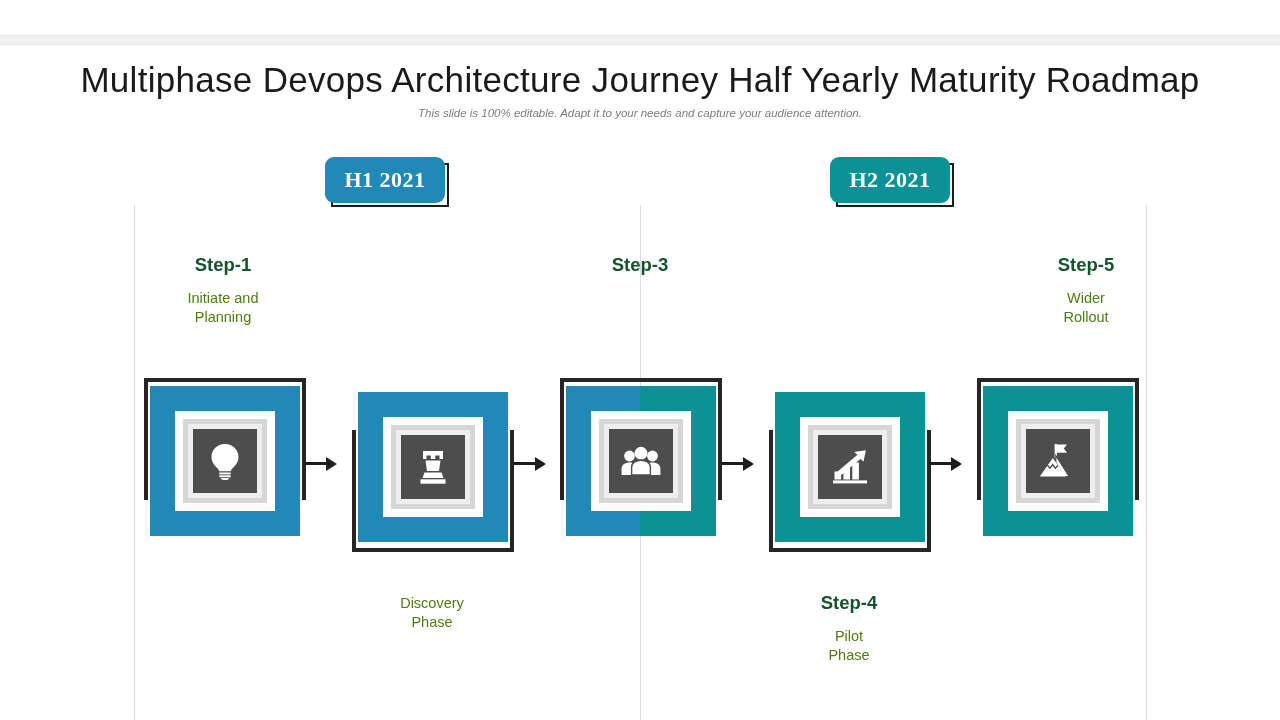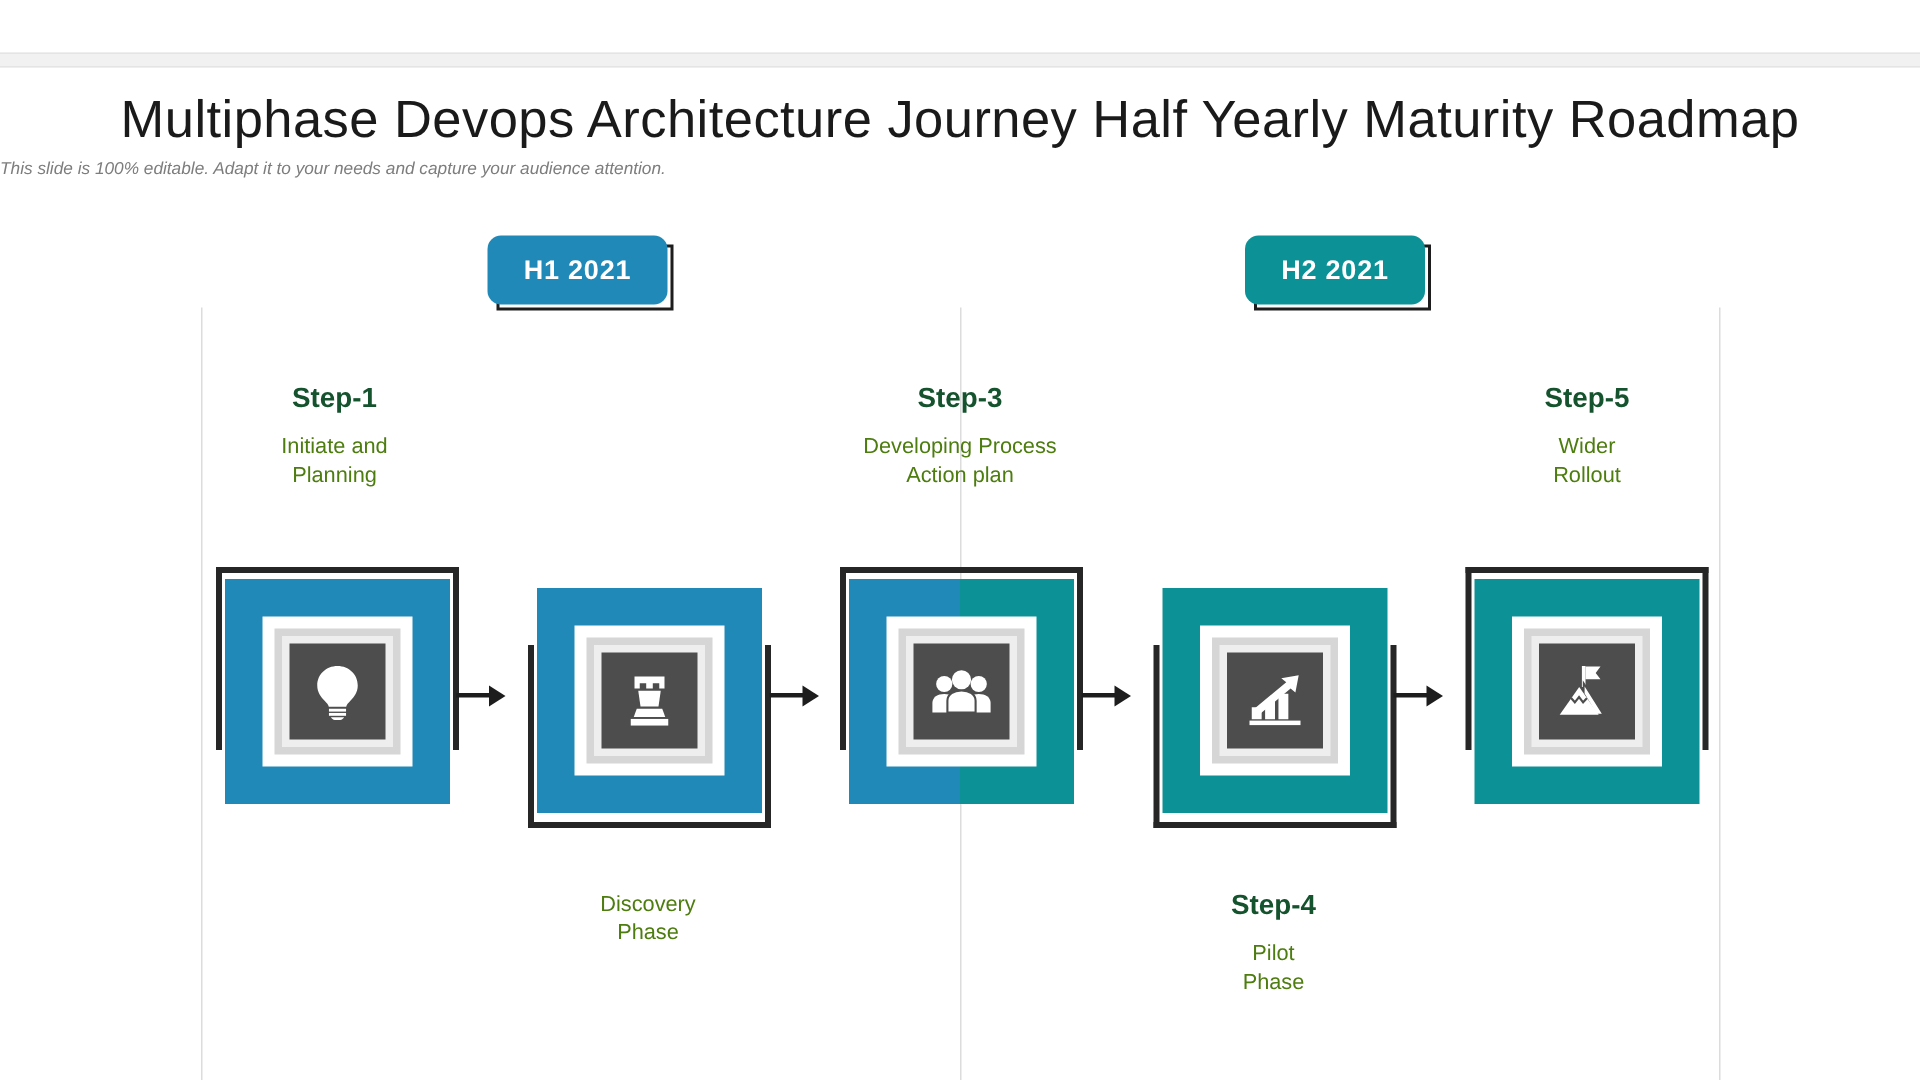--- a/index.html
+++ b/index.html
@@ -34,21 +34,21 @@
     font-size: 35px;
     font-weight: 400;
     color: #1a1a1a;
     letter-spacing: 0.3px;
     white-space: nowrap;
   }
   .subtitle {
     position: absolute;
     left: 0; top: 107px;
     width: 1280px;
-    text-align: left;
+    text-align: center;
     font-size: 11.5px;
     font-style: italic;
     color: #7d7d7d;
   }
 
   
   .vline {
     position: absolute;
     top: 205px;
     width: 1px;
@@ -76,24 +76,25 @@
   }
   .badge {
     position: absolute;
     left: 0; top: 0;
     width: 120px; height: 46px;
     border-radius: 9px;
     display: flex;
     align-items: center;
     justify-content: center;
     color: #ffffff;
-    font-size: 18px;
+    font-size: 22px;
     font-weight: bold;
     letter-spacing: 0.5px;
     box-sizing: border-box;
+    font-family: Liberation Serif, serif;
   }
   .badge.blue { background: #2089b7; }
   .badge.teal { background: #0c9196; }
 
   
   .step-text {
     position: absolute;
     width: 230px;
     text-align: center;
   }
@@ -105,21 +106,21 @@
     line-height: 1;
   }
   .step-desc {
     font-size: 14.5px;
     color: #4d7c0f;
     line-height: 19px;
     white-space: pre-line;
   }
   .step-text.t1 { left: 108px;  top: 256px; }
   .step-text.t3 { left: 525px;  top: 256px; }
-  .step-text.t5 { left: 943px;  top: 256px; }
+  .step-text.t5 { left: 971px;  top: 256px; }
   .step-text.t2 { left: 317px;  top: 594px; }
   .step-text.t4 { left: 734px;  top: 594px; }
 
   
   .node {
     position: absolute;
     width: 150px;
     height: 150px;
   }
   .node.n1 { left: 150px; top: 386px; }
@@ -237,22 +238,20 @@
 </div>
 
 <div class="step-text t1">
   <div class="step-title">Step-1</div>
   <div class="step-desc">Initiate and
 Planning</div>
 </div>
 
 <div class="step-text t3">
   <div class="step-title">Step-3</div>
-  <div class="step-desc">Developing Process
-Action plan</div>
 </div>
 
 <div class="step-text t5">
   <div class="step-title">Step-5</div>
   <div class="step-desc">Wider
 Rollout</div>
 </div>
 
 <div class="step-text t2">
   <div class="step-desc">Discovery

